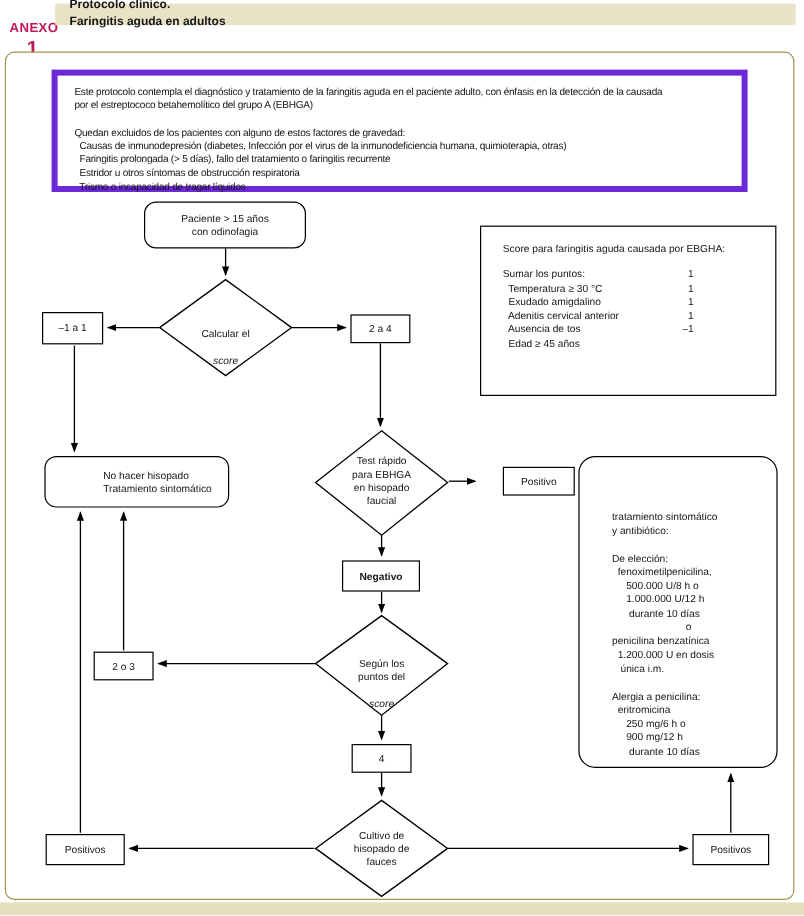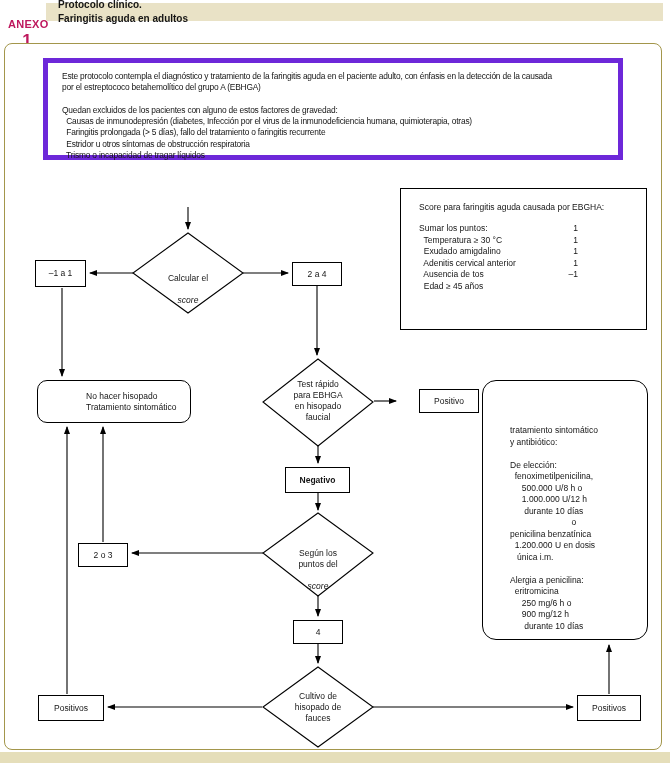--- a/index.html
+++ b/index.html
@@ -125,20 +125,22 @@
       <line x1="609" y1="694" x2="609" y2="645" marker-end="url(#ah)"></line>
     </g>
     <g stroke="#000" stroke-width="1.1" fill="#fff">
       <polygon points="188,233 243,273 188,313 133,273"></polygon>
       <polygon points="318,359 373,402 318,446 263,402"></polygon>
       <polygon points="318,513 373,553 318,596 263,553"></polygon>
       <polygon points="318,667 373,707 318,747 263,707"></polygon>
     </g>
   </svg>
 
+  <div class="bx rnd" style="left:120px;top:168px;width:135px;height:39px;">Paciente &gt; 15 años
+con odinofagia</div>
 
   <div class="fl" style="left:138px;top:262px;width:100px;">
     <div>Calcular el</div>
     <i>score</i>
   </div>
 
   <div class="bx" style="left:35px;top:260px;width:51px;height:27px;">–1 a 1</div>
 
   <div class="bx" style="left:292px;top:262px;width:50px;height:24px;">2 a 4</div>
 

